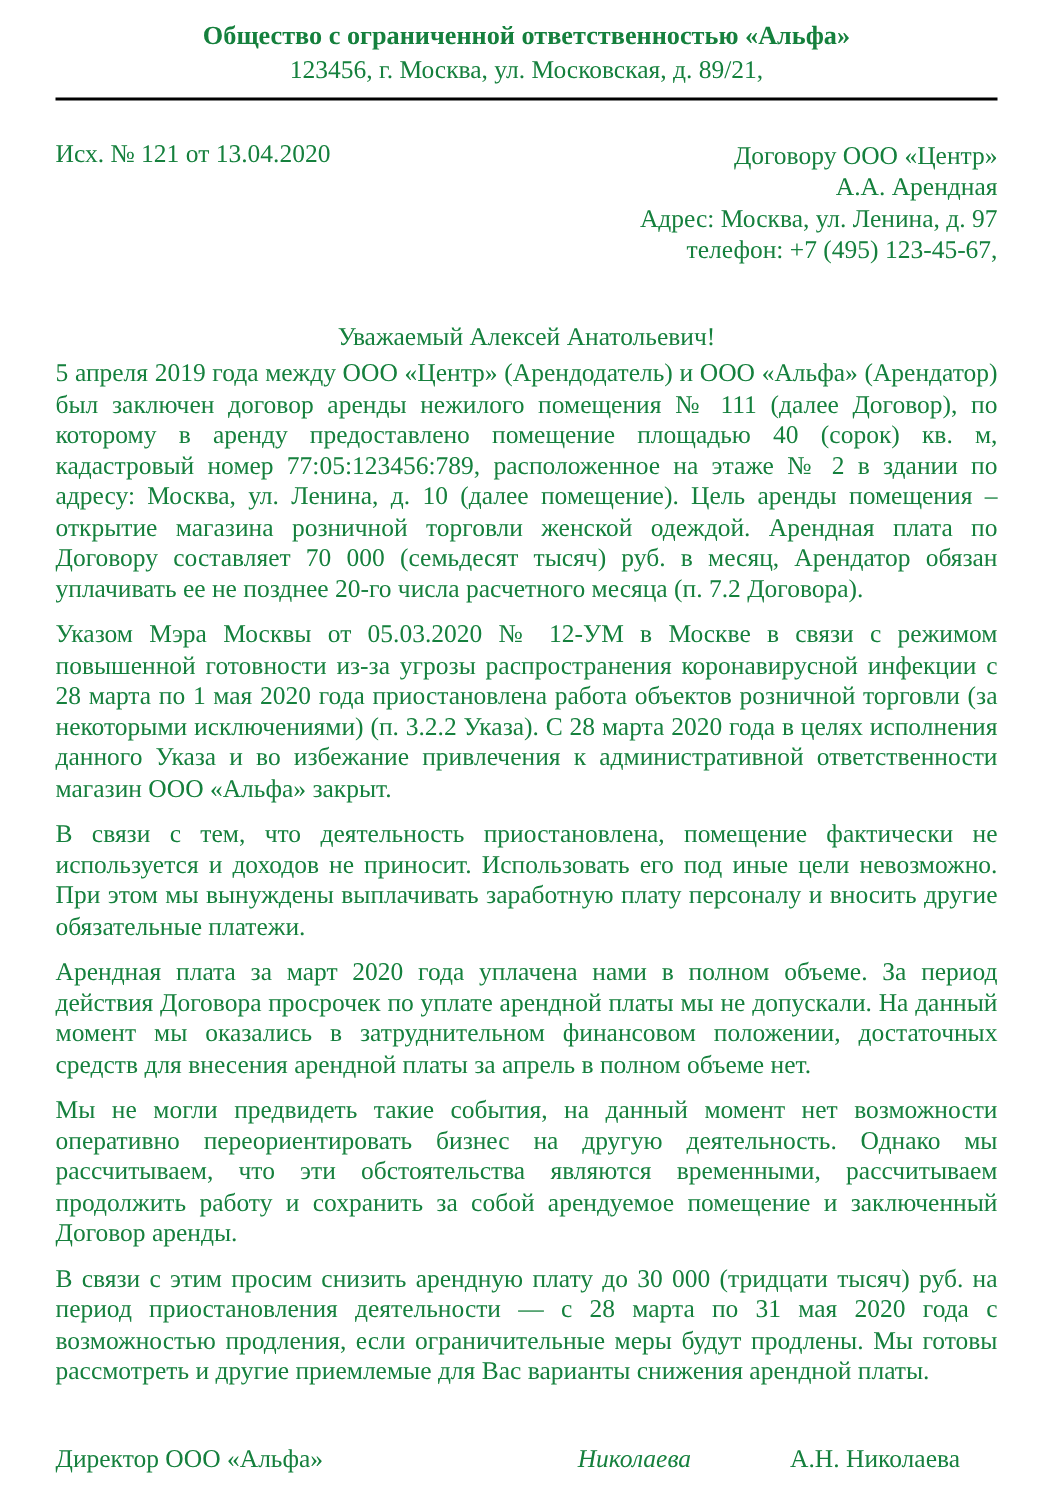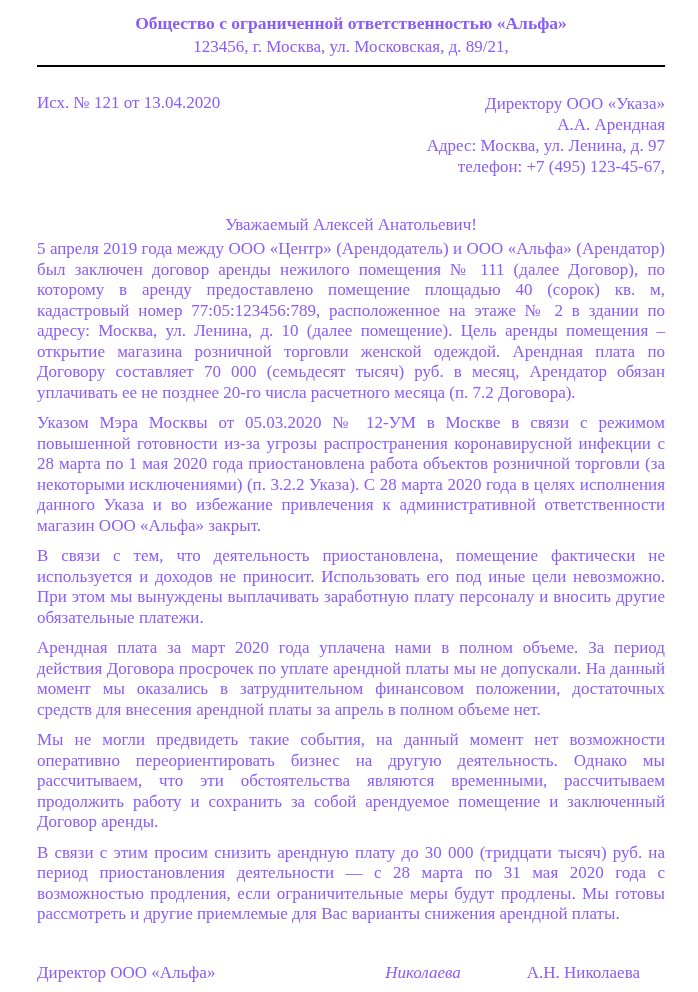--- a/index.html
+++ b/index.html
@@ -6,21 +6,21 @@
     margin: 0;
     padding: 0;
     background: #ffffff;
   }
   .page {
     position: relative;
     width: 698px;
     height: 992px;
     box-sizing: border-box;
     background: #ffffff;
-    color: #8b5cf6;
+    color: #15803d;
     font-family: "Liberation Serif", "DejaVu Serif", serif;
     font-size: 17px;
     padding: 12px 33px 0 37px;
     overflow: hidden;
   }
   .letterhead {
     text-align: center;
     line-height: 22px;
   }
   .company-name {
@@ -86,21 +86,21 @@
   <div class="letterhead">
     <div class="company-name">Общество с ограниченной ответственностью «Альфа»</div>
     <div class="company-address">123456, г. Москва, ул. Московская, д. 89/21,</div>
   </div>
 
   <hr class="letterhead-divider">
 
   <div class="meta-row">
     <div class="outgoing-reference">Исх. № 121 от 13.04.2020</div>
     <div class="recipient-block">
-      <div>Директору ООО «Указа»</div>
+      <div>Договору ООО «Центр»</div>
       <div>А.А. Арендная</div>
       <div>Адрес: Москва, ул. Ленина, д. 97</div>
       <div>телефон: +7 (495) 123-45-67,</div>
     </div>
   </div>
 
   <div class="salutation">Уважаемый Алексей Анатольевич!</div>
 
   <div class="body-text">
     <div class="paragraph">5 апреля 2019 года между ООО «Центр» (Арендодатель) и ООО «Альфа» (Арендатор) был заключен договор аренды нежилого помещения № 111 (далее Договор), по которому в аренду предоставлено помещение площадью 40 (сорок) кв. м, кадастровый номер 77:05:123456:789, расположенное на этаже № 2 в здании по адресу: Москва, ул. Ленина, д. 10 (далее помещение). Цель аренды помещения – открытие магазина розничной торговли женской одеждой. Арендная плата по Договору составляет 70 000 (семьдесят тысяч) руб. в месяц, Арендатор обязан уплачивать ее не позднее 20-го числа расчетного месяца (п. 7.2 Договора).</div>

